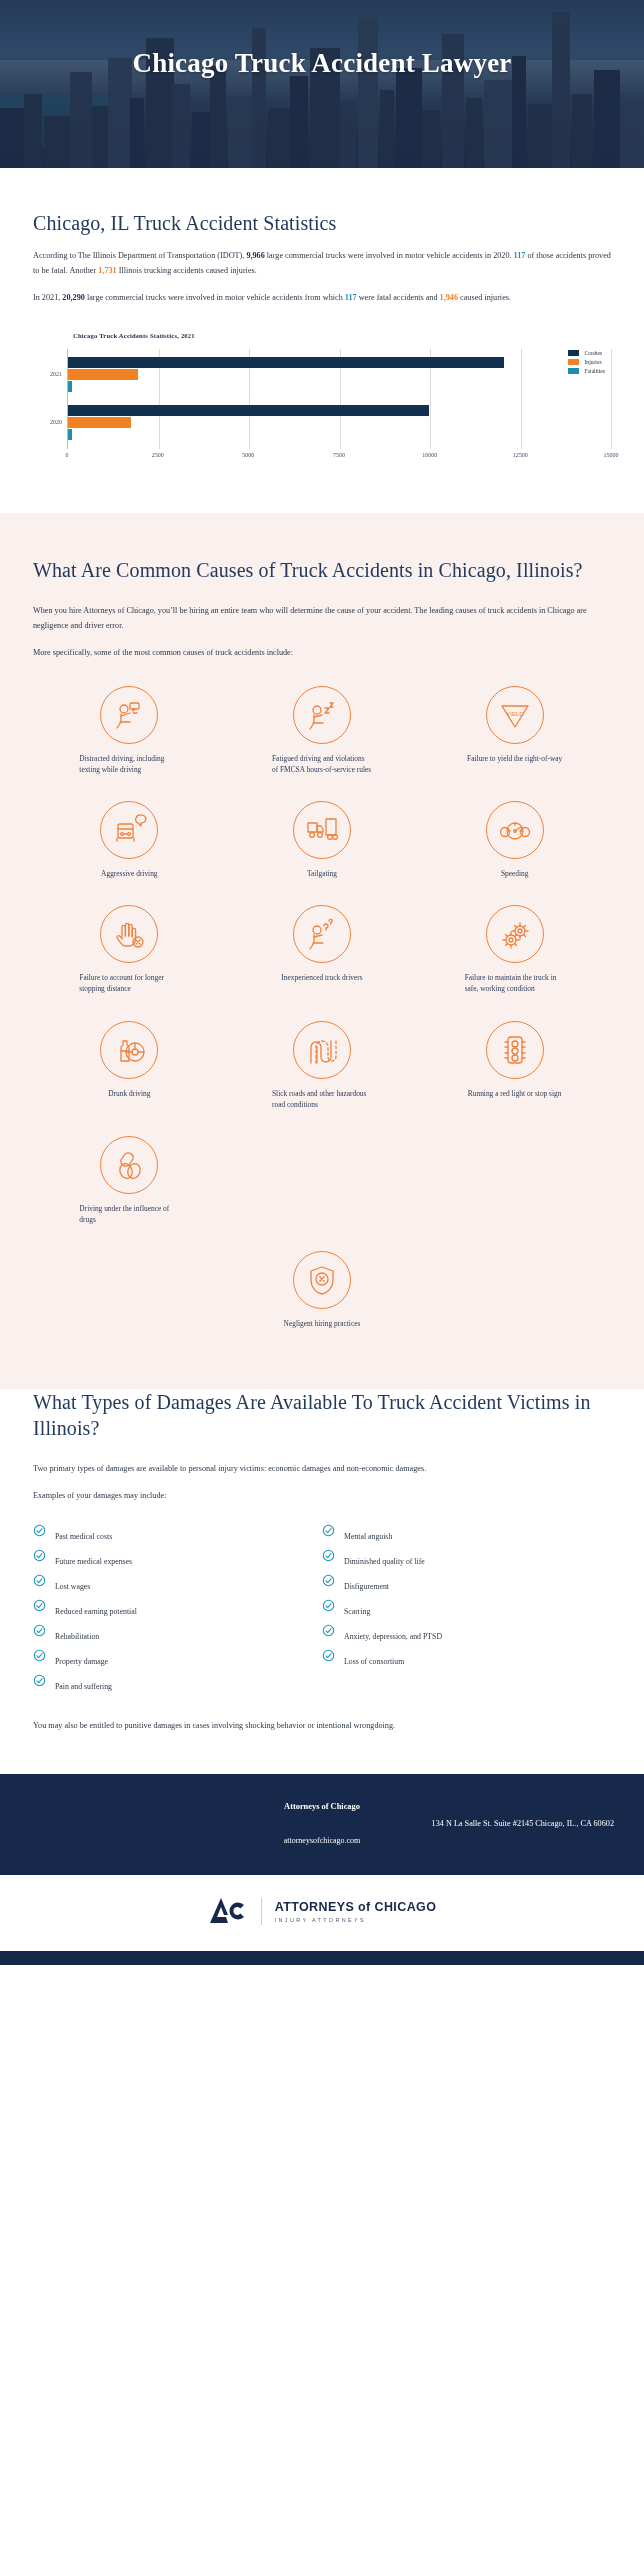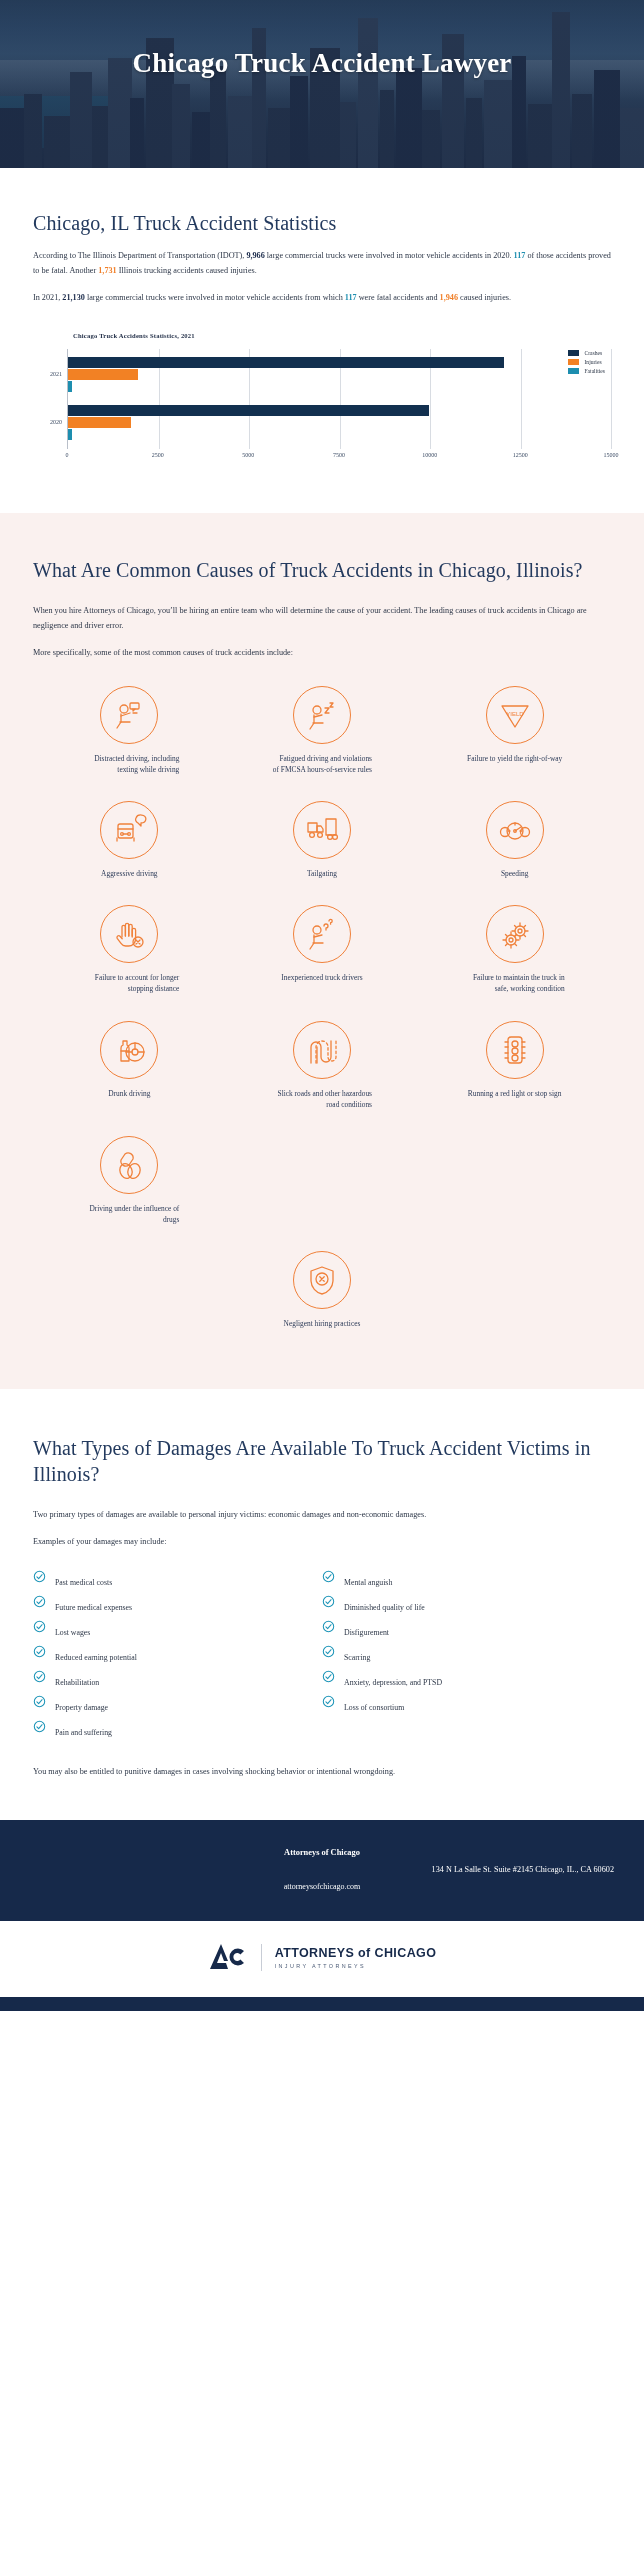--- a/index.html
+++ b/index.html
@@ -123,21 +123,21 @@
     align-items:center; margin-bottom:26px;
   }
   .icon-circle {
     width:58px; height:58px; border-radius:50%;
     border:1.4px solid #f0813a;
     display:flex; align-items:center; justify-content:center;
     margin-bottom:9px;
   }
   .icon-circle svg { display:block; }
   .icon-label {
-    font-size:7.4px; line-height:1.5; text-align:right;
+    font-size:7.4px; line-height:1.5; text-align:left;
     color:#2c3b58; max-width:100px;
   }
   .icon-cell.solo { width:100%; }
 
   
   .check-cols { display:flex; margin-top:20px; }
   .check-col { width:50%; }
   .check-row { display:flex; align-items:flex-end; margin-bottom:7px; }
   .check-icon { flex:0 0 13px; width:13px; height:13px; margin-right:9px; }
   .check-text { font-size:7.8px; color:#2d3748; }
@@ -210,21 +210,21 @@
 </div>
 
 <section class="sec sec-white" style="padding-top:42px;padding-bottom:40px;">
   <h2 class="head">Chicago, IL Truck Accident Statistics</h2>
 
   <p class="body">
     <span>According to The Illinois Department of Transportation (IDOT), </span><b>9,966</b><span> large commercial trucks were involved in motor vehicle accidents in 2020. </span><span class="num-teal">117</span><span> of those accidents proved to be fatal. Another </span><span class="num-orange">1,731</span><span> Illinois trucking accidents caused injuries.</span>
   </p>
 
   <p class="body">
-    <span>In 2021, </span><b>21,130</b><span> large commercial trucks were involved in motor vehicle accidents from which </span><span class="num-teal">117</span><span> were fatal accidents and </span><span class="num-orange">1,946</span><span> caused injuries.</span>
+    <span>In 2021, </span><b>20,290</b><span> large commercial trucks were involved in motor vehicle accidents from which </span><span class="num-teal">117</span><span> were fatal accidents and </span><span class="num-orange">1,946</span><span> caused injuries.</span>
   </p>
 
   <div class="chart-wrap chart-outer">
     <div class="chart-title">Chicago Truck Accidents Statistics, 2021</div>
     <div class="chart-body">
       <div class="chart-ylab" id="chart-ylabels">
           <span style="top:22px">2021</span>
           <span style="top:70px">2020</span>
         </div>
       <div class="plot" id="chart-plot">
@@ -442,21 +442,21 @@
             <path d="M18 3 l11 4 l0 10 a14 14 0 0 1 -11 13 a14 14 0 0 1 -11 -13 l0 -10 Z"></path>
             <circle cx="18" cy="15" r="6"></circle>
             <path d="M15.8 12.8 l4.4 4.4 M20.2 12.8 l-4.4 4.4"></path>
           </svg>
         </div>
         <div class="icon-label">Negligent hiring practices</div>
       </div>
     </div>
 </section>
 
-<section class="sec sec-white" style="padding-top:46px;padding-bottom:40px;">
+<section class="sec sec-white" style="padding-bottom:40px;">
   <h2 class="head">What Types of Damages Are Available To Truck Accident Victims in Illinois?</h2>
   <p class="body" style="margin-top:20px;">Two primary types of damages are available to personal injury victims: economic damages and non-economic damages.</p>
   <p class="body">Examples of your damages may include:</p>
   <div class="check-cols">
     <div class="check-col" id="check-left">
         <div class="check-row">
           <span><svg class="check-icon" viewBox="0 0 20 20" fill="none" stroke="#1d95b8" stroke-width="1.6">
               <circle cx="10" cy="10" r="8"></circle>
               <path d="M6 10.5 l2.7 2.7 l5.3 -6" stroke-linecap="round" stroke-linejoin="round"></path>
             </svg></span>

